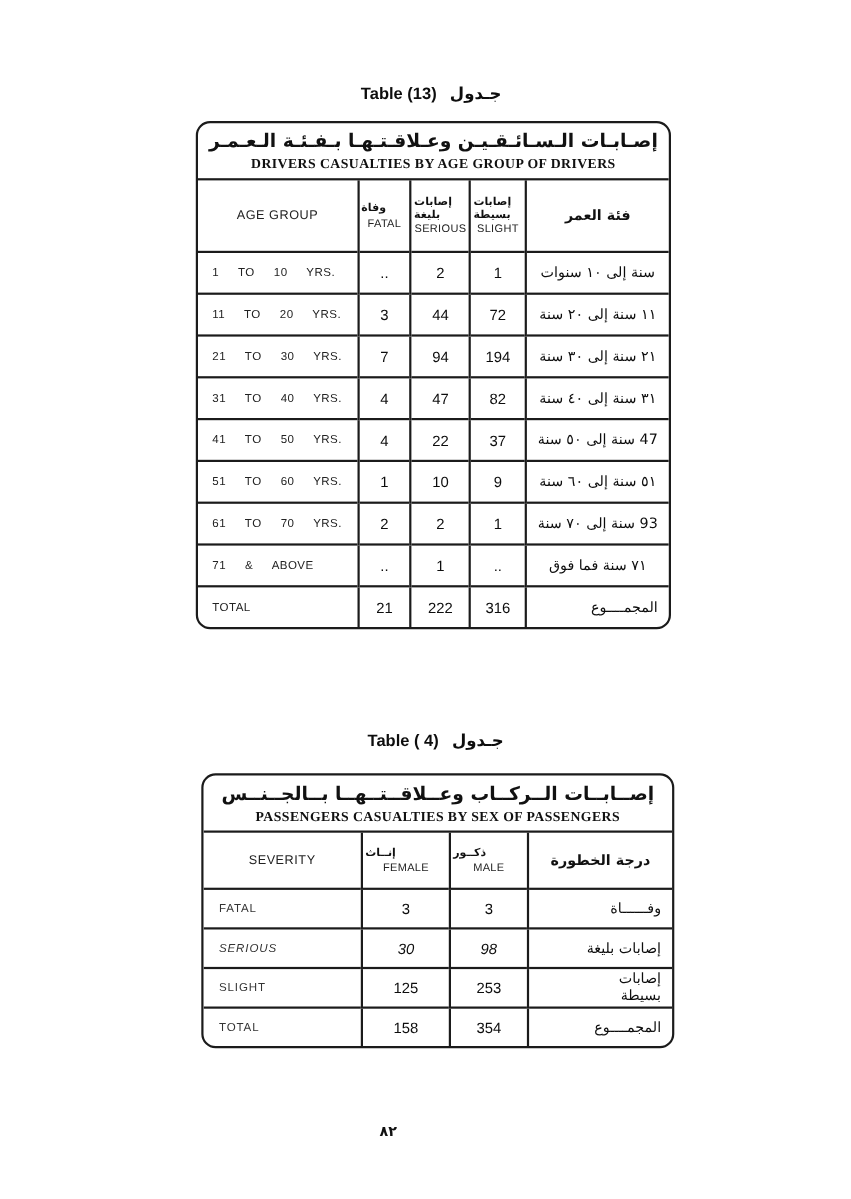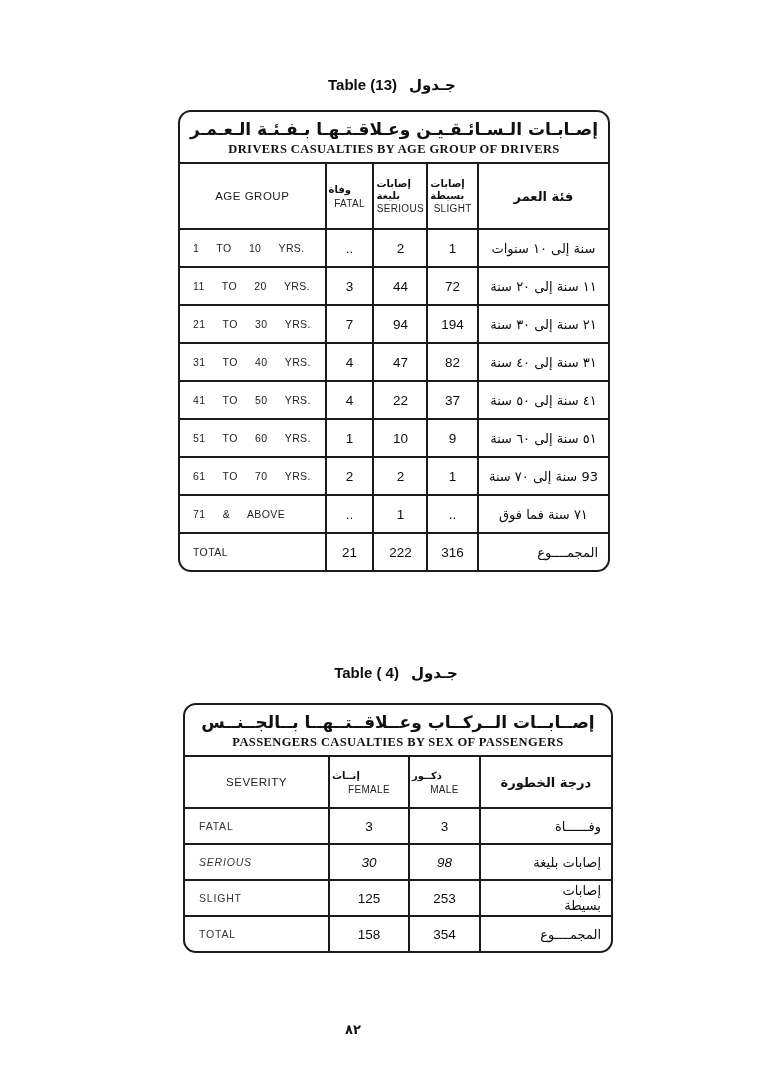--- a/index.html
+++ b/index.html
@@ -107,21 +107,21 @@
           <td class="num">4</td>
           <td class="num">47</td>
           <td class="num">82</td>
           <td class="cell-ar">٣١ سنة إلى ٤٠ سنة</td>
         </tr>
         <tr>
           <td class="cell-age">41 TO 50 YRS.</td>
           <td class="num">4</td>
           <td class="num">22</td>
           <td class="num">37</td>
-          <td class="cell-ar">٤١ سنة إلى ٥٠ سنة</td>
+          <td class="cell-ar">47 سنة إلى ٥٠ سنة</td>
         </tr>
         <tr>
           <td class="cell-age">51 TO 60 YRS.</td>
           <td class="num">1</td>
           <td class="num">10</td>
           <td class="num">9</td>
           <td class="cell-ar">٥١ سنة إلى ٦٠ سنة</td>
         </tr>
         <tr>
           <td class="cell-age">61 TO 70 YRS.</td>

